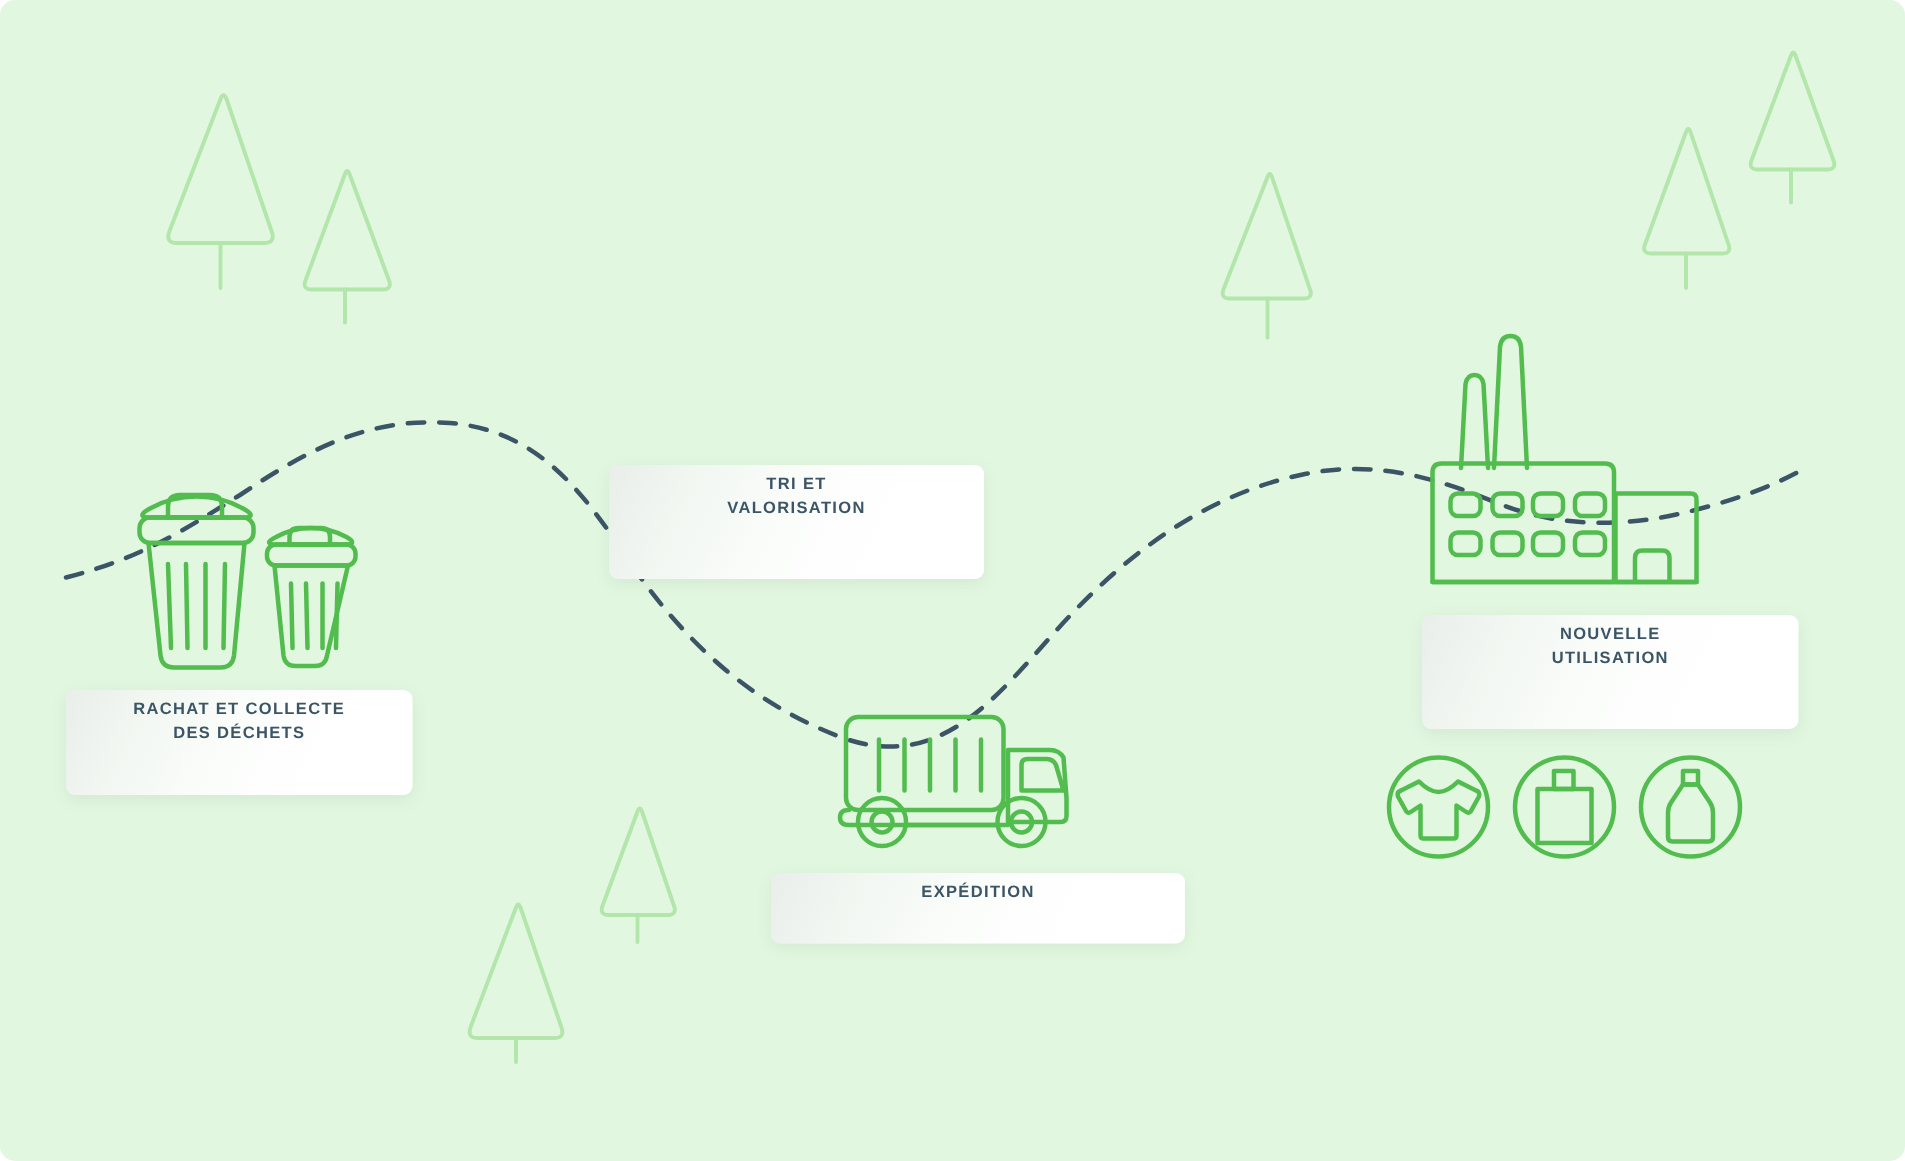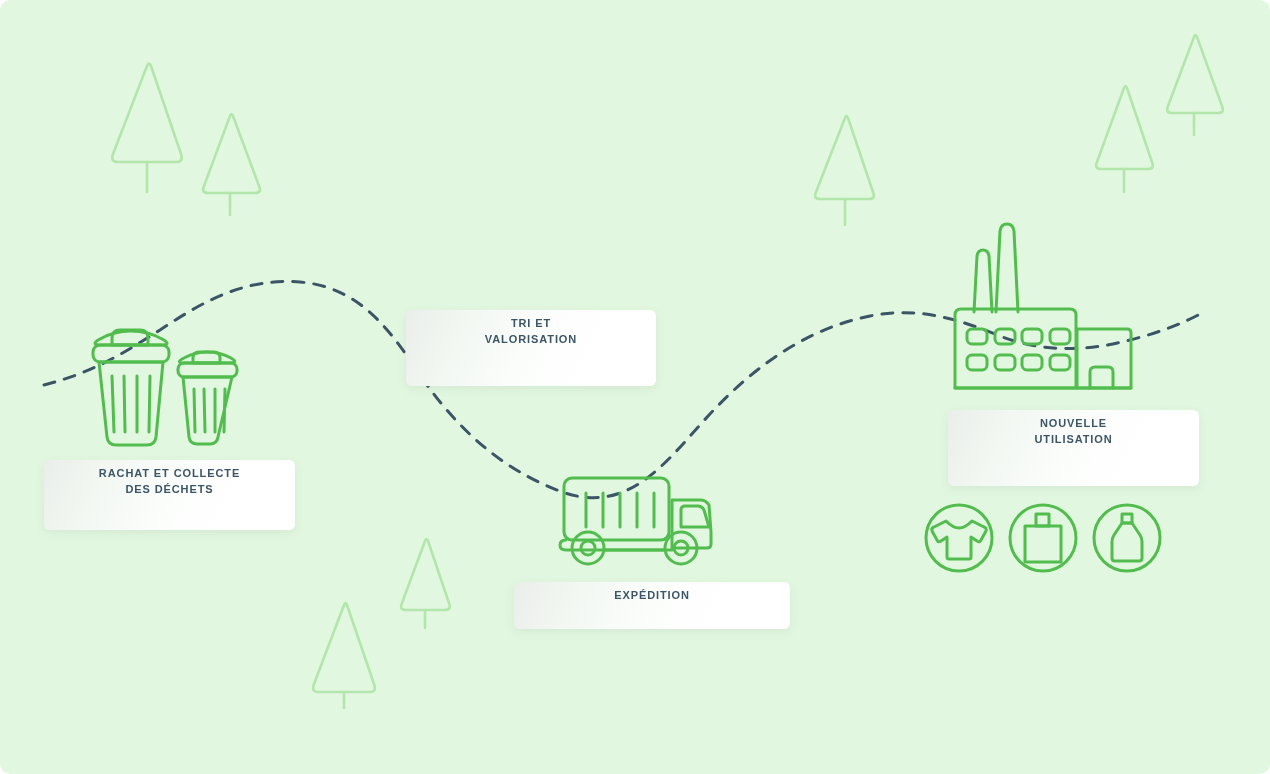--- a/index.html
+++ b/index.html
@@ -36,21 +36,21 @@
     text-align: center;
     color: #3b5566;
     font-weight: bold;
     font-size: 11px;
     letter-spacing: 0.9px;
     line-height: 1.45;
     padding: 6px 14px;
   }
   .label-box .txt { display: block; white-space: pre-line; }
   #box-tri     { left: 406px; top: 310px; width: 250px; height: 76px; }
-  #box-rachat  { left: 44px;  top: 460px; width: 251px; height: 70px; }
+  #box-rachat  { left: 44px;  top: 460px; width: 231px; height: 70px; }
   #box-exped   { left: 514px; top: 582px; width: 276px; height: 47px; }
   #box-nouvelle{ left: 916px; top: 410px; width: 251px; height: 76px; margin-left: 32px; }
 </style>
 </head>
 <body>
 
 <div id="scene">
 
   <svg class="layer" viewBox="0 0 1270 774" xmlns="http://www.w3.org/2000/svg">
     <g fill="none" stroke="#b2e6ab" stroke-width="2.6" stroke-linejoin="round" stroke-linecap="round">

